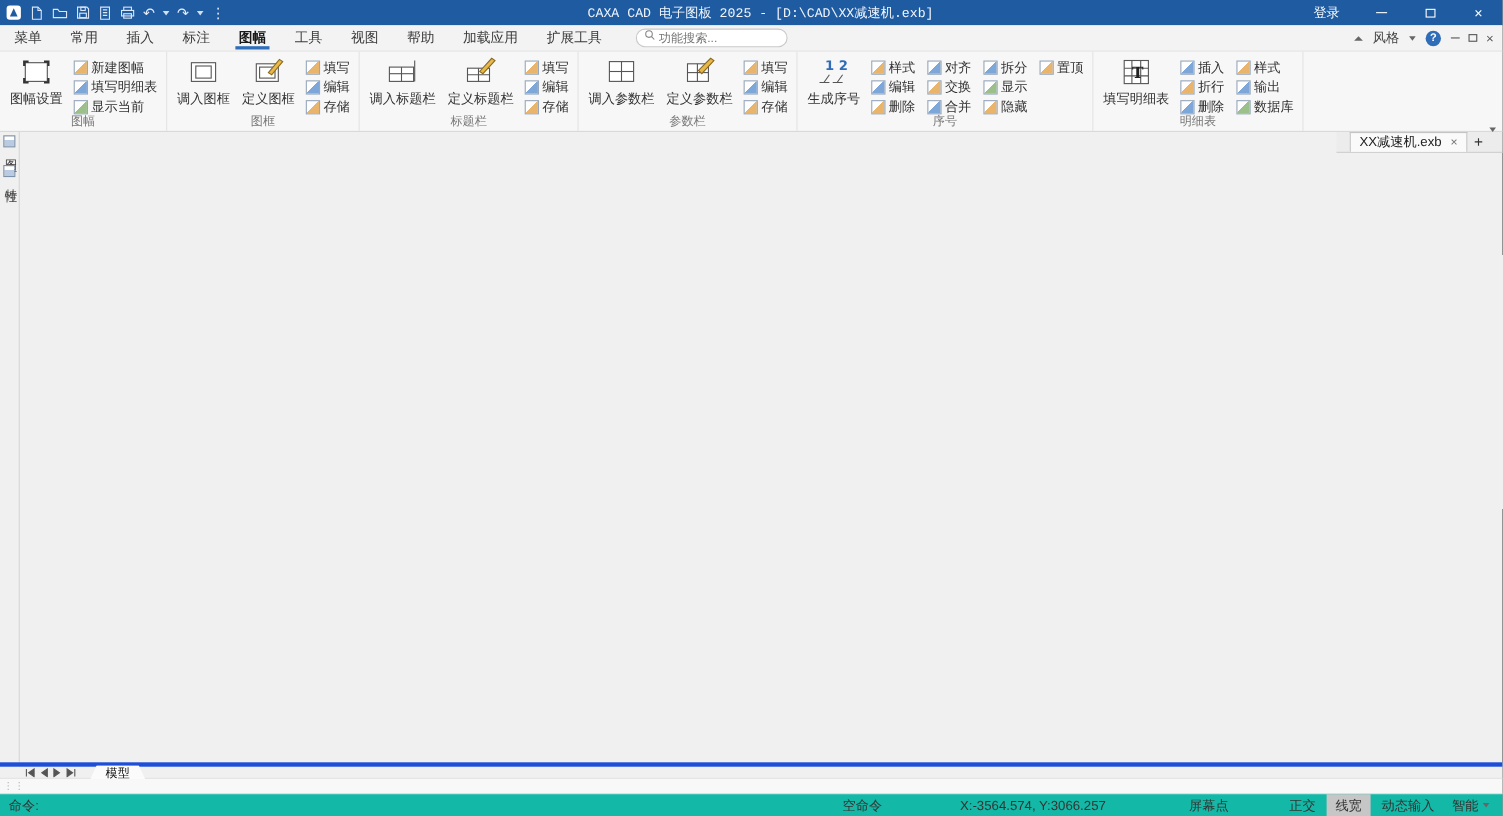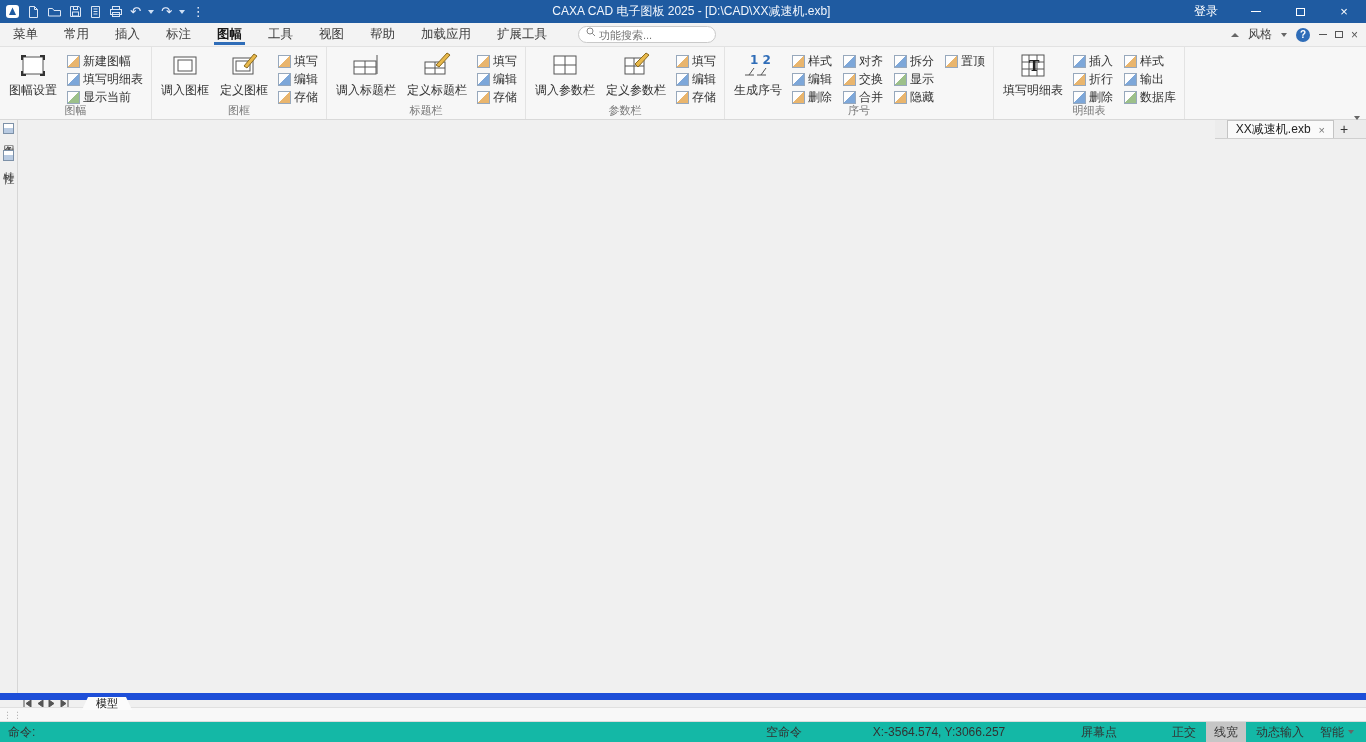--- a/index.html
+++ b/index.html
@@ -6,21 +6,21 @@
   html,body { width:1366px; height:742px; overflow:hidden; background:#000;
     font-family:"Liberation Sans","DejaVu Sans",sans-serif; font-size:12px; color:#333; }
   .window { width:1366px; height:742px; display:flex; flex-direction:column; background:#f0f0f0; }
 
   
   .titlebar { height:23px; background:#1f5ba1; display:flex; align-items:center; color:#fff; flex:0 0 auto; }
   .qat { display:flex; align-items:center; gap:7px; padding-left:5px; }
   .qat svg { display:block; }
   .qat .tglyph { font-size:13px; line-height:1; color:#e8eefb; }
   .caret-w { width:0;height:0;border-left:3px solid transparent;border-right:3px solid transparent;border-top:4px solid #cfe0f5; }
-  .tb-title { flex:1; text-align:center; font-size:12px; color:#f2f6fc; }
+  .tb-title { flex:1; text-align:center; font-size:12px; color:#f2f6fc;font-family:Liberation Mono, monospace; }
   .tb-right { display:flex; align-items:center; height:100%; }
   .tb-btn { width:44px; height:100%; display:flex; align-items:center; justify-content:center; font-size:13px; color:#fff; }
   .tb-login { width:56px; font-size:12px; }
   .minbar { width:10px; height:1px; background:#fff; display:inline-block; }
   .maxbox { width:9px; height:8px; border:1px solid #fff; display:inline-block; }
 
   
   .menubar { height:24px; background:#f3f3f3; display:flex; align-items:stretch; border-bottom:1px solid #e2e2e2; flex:0 0 auto; }
   .mtab { padding:0 13px; display:flex; align-items:center; font-size:12.5px; color:#3a3a3a; position:relative; }
   .mtab.active { color:#1a1a1a; font-weight:bold; }
@@ -59,21 +59,21 @@
   .maincol { flex:1; display:flex; flex-direction:column; min-width:0;align-items:flex-end; }
   .tabrow { height:19px; background:#ececec; display:flex; align-items:flex-end; border-bottom:1px solid #cfcfcf; flex:0 0 auto; }
   .doctab { height:18px; margin-left:12px; background:#fafafa; border:1px solid #c4c4c4; border-bottom:none; display:flex; align-items:center; gap:8px; padding:0 8px; font-size:12px; color:#222; }
   .doctab .closex { color:#777; font-size:11px; }
   .newtab { width:20px; height:18px; display:flex; align-items:center; justify-content:center; font-size:14px; color:#333; }
   .tabrow-end { margin-left:auto; padding:0 6px 4px 0; }
   .canvas { flex:1; background:#fca5a5; position:relative; min-height:0; }
   .canvas svg { position:absolute; inset:0; width:100%; height:100%; }
 
   
-  .modelbar { height:14px; background:#f0f0f0; display:flex; align-items:center; gap:4px; padding-left:22px; border-top:7px solid #1d4ed8; flex:0 0 auto; }
+  .modelbar { height:14px; background:#f0f0f0; display:flex; align-items:center; gap:4px; padding-left:22px; border-top:4px solid #1d4ed8; flex:0 0 auto; }
   .navic { display:flex; }
   .mtab2 { height:13px; padding:0 14px; background:#fbfbfb; clip-path:polygon(6px 0,calc(100% - 6px) 0,100% 100%,0 100%); font-size:11px; color:#111; display:flex; align-items:center; margin-left:8px; }
   .cmdarea { height:15px; background:#f8f8f8; border-top:1px solid #e0e0e0; border-bottom:1px solid #dcdcdc; display:flex; align-items:center; padding-left:3px; color:#b5b5b5; font-size:9px; letter-spacing:1px; flex:0 0 auto; }
   .statusbar { height:20px; background:#14b8a6; display:flex; align-items:center; font-size:12px; color:#333; flex:0 0 auto; }
   .st-cmd { padding-left:8px; }
   .st-state { margin-left:auto; width:120px; text-align:center; }
   .st-coords { width:190px; text-align:center; font-family:"Liberation Sans",sans-serif; }
   .st-pick { width:130px; text-align:center; }
   .toggle { padding:2px 8px; margin-right:2px; }
   .toggle.active { background:#c6c6c6; }

